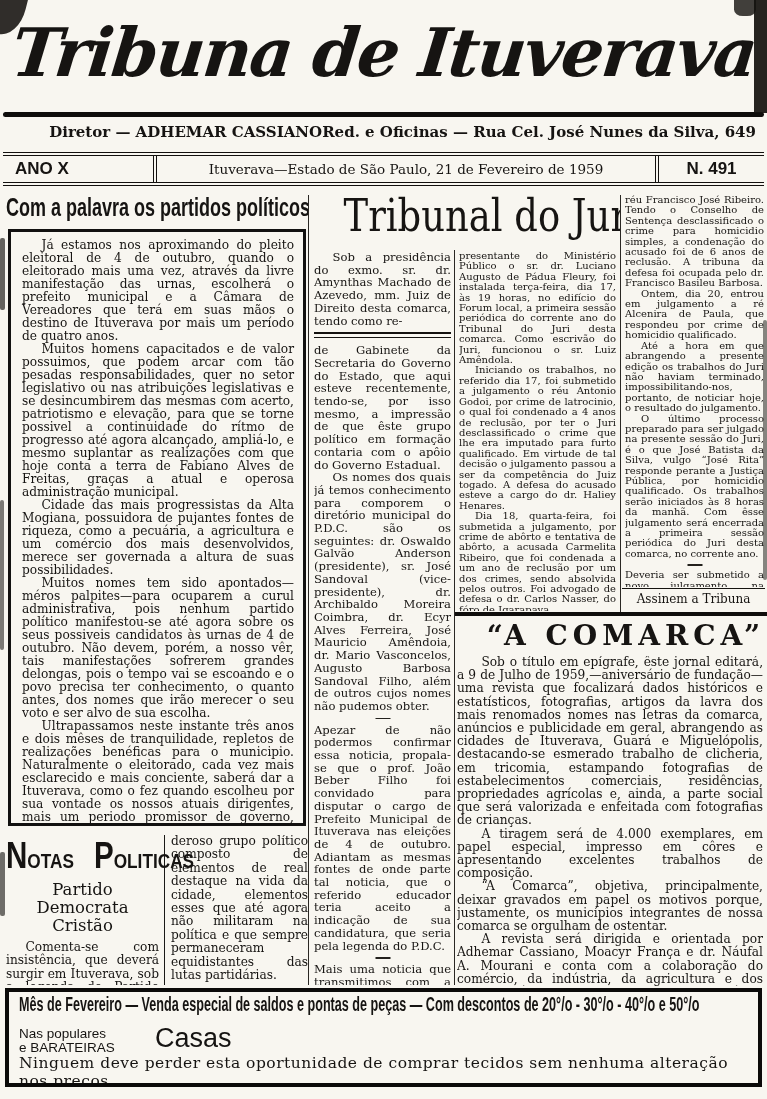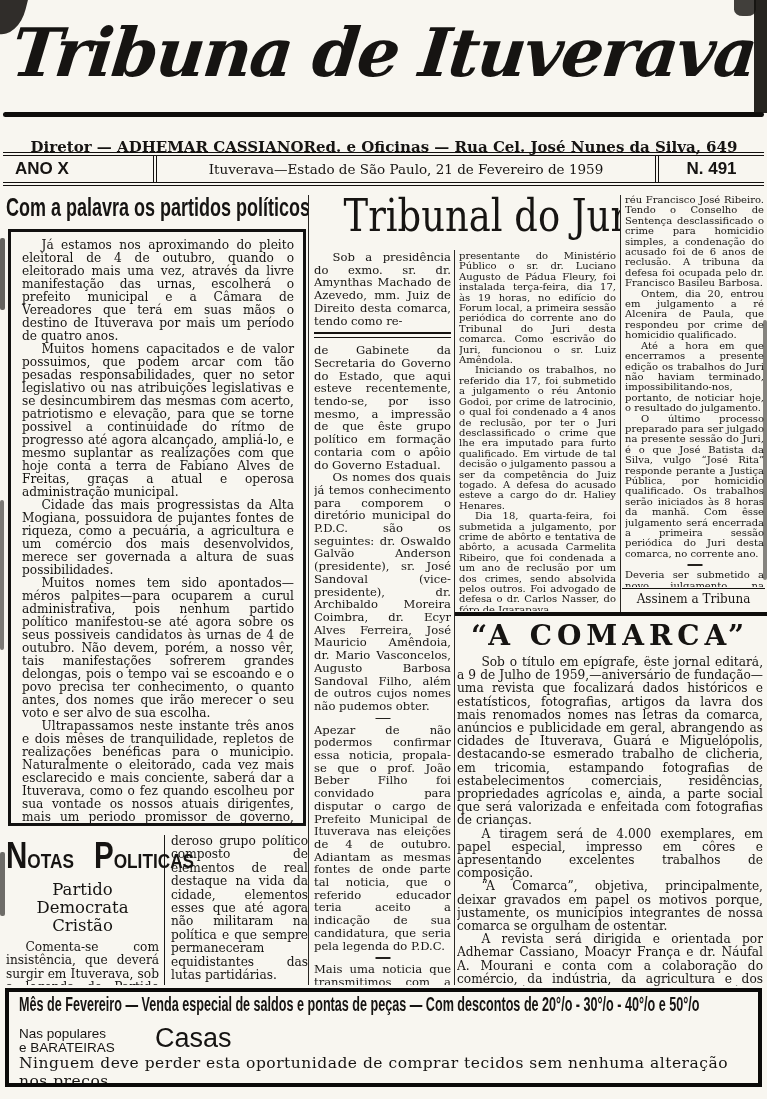--- a/index.html
+++ b/index.html
@@ -7,21 +7,21 @@
   html,body { width:767px; height:1099px; }
   body { background:#d9d6cf; font-family:"DejaVu Serif", serif; color:#161412; }
   .page { position:relative; width:767px; height:1099px; background:#f8f6f0; overflow:hidden; }
 
   
   .masthead-title { position:absolute; top:2px; left:0; width:767px; height:106px;
     text-align:center; font-family:"DejaVu Serif",serif; font-style:italic; font-weight:bold;
     font-size:67px; line-height:102px; letter-spacing:-2px; transform:skewX(-6deg); }
   .rule-masthead { position:absolute; top:112px; left:3px; width:761px; height:5px; background:#0e0d0b; border-radius:3px; }
   .info-line { position:absolute; top:123px; left:12px; width:744px; display:flex;
-    justify-content:center; font-weight:bold; font-size:15px;margin-top:15px; }
+    justify-content:flex-end; font-weight:bold; font-size:15px; }
   .datebar { position:absolute; top:152px; left:3px; width:761px; height:34px;
     border-top:4px double #12100e; border-bottom:4px double #12100e;
     display:flex; align-items:center; }
   .db-left { width:150px; padding-left:12px; font-family:"Liberation Sans",sans-serif; font-weight:bold; font-size:17px; }
   .db-center { flex:1; text-align:center; font-size:13.5px;
     border-left:4px double #12100e; border-right:4px double #12100e; align-self:stretch; line-height:26px; }
   .db-right { width:105px; text-align:center; font-family:"Liberation Sans",sans-serif; font-weight:bold; font-size:17px; }
 
   
   .btext { text-align:justify; }
@@ -56,21 +56,21 @@
     width:15px; height:1.6px; background:#23211d; }
   .col3 { position:absolute; top:251px; left:459px; width:157px; height:360px;
     font-size:10px; line-height:10.4px; overflow:hidden; }
   .col4 { position:absolute; top:195px; left:625px; width:139px; height:392px;
     font-size:10px; line-height:10.4px; overflow:hidden; }
 
   
   .assinem { position:absolute; top:588px; left:622px; width:143px; height:23px;
     border-top:1.6px solid #15130f; padding-top:3px; text-align:center; font-size:12px; }
   .rule-comarca { position:absolute; top:612px; left:455px; width:312px; height:4px; background:#0f0e0c; }
-  .h-comarca { position:absolute; top:619px; left:455px; width:310px; text-align:center;
+  .h-comarca { position:absolute; top:619px; left:455px; width:310px; text-align:right;
     font-family:"DejaVu Serif",serif; font-weight:bold; font-size:28px; letter-spacing:5px; white-space:nowrap; overflow:hidden; }
   .comarca-body { position:absolute; top:656px; left:457px; width:306px; height:330px;
     font-size:12.2px; line-height:13.2px; overflow:hidden; }
   .comarca-body p { text-indent:2em; }
 
   
   .vrule { position:absolute; width:1.4px; background:#2a2723; }
   .v1 { left:308px; top:195px; height:790px; }
   .v2 { left:454px; top:250px; height:735px; }
   .v3 { left:620px; top:195px; height:417px; }
@@ -162,21 +162,21 @@
   <div class="col3 btext">
     <p class="noindent">presentante do Ministério Público o sr. dr. Luciano Augusto de Pádua Fleury, foi instalada terça-feira, dia 17, às 19 horas, no edifício do Forum local, a primeira sessão periódica do corrente ano do Tribunal do Juri desta comarca. Como escrivão do Juri, funcionou o sr. Luiz Amêndola.</p>
     <p>Iniciando os trabalhos, no referido dia 17, foi submetido a julgamento o réu Antonio Godoi, por crime de latrocinio, o qual foi condenado a 4 anos de reclusão, por ter o Juri desclassificado o crime que lhe era imputado para furto qualificado. Em virtude de tal decisão o julgamento passou a ser da competência do Juiz togado. A defesa do acusado esteve a cargo do dr. Haliey Henares.</p>
     <p>Dia 18, quarta-feira, foi submetida a julgamento, por crime de abôrto e tentativa de abôrto, a acusada Carmelita Ribeiro, que foi condenada a um ano de reclusão por um dos crimes, sendo absolvida pelos outros. Foi advogado de defesa o dr. Carlos Nasser, do fóro de Igarapava.</p>
 
   </div>
 
   <div class="col4 btext">
     <p class="noindent">réu Francisco José Ribeiro. Tendo o Conselho de Sentença desclassificado o crime para homicidio simples, a condenação do acusado foi de 6 anos de reclusão. A tribuna da defesa foi ocupada pelo dr. Francisco Basileu Barbosa.</p>
     <p>Ontem, dia 20, entrou em julgamento a ré Alcenira de Paula, que respondeu por crime de homicidio qualificado.</p>
-    <p>Até a hora em que encerramos a presente edição os trabalhos do Juri não haviam terminado, impossibilitando-nos, portanto, de noticiar hoje, o resultado do julgamento.</p>
+    <p>Até a hora em que abrangendo a presente edição os trabalhos do Juri não haviam terminado, impossibilitando-nos, portanto, de noticiar hoje, o resultado do julgamento.</p>
     <p>O último processo preparado para ser julgado na presente sessão do Juri, é o que José Batista da Silva, vulgo “José Rita” responde perante a Justiça Pública, por homicidio qualificado. Os trabalhos serão iniciados às 8 horas da manhã. Com êsse julgamento será encerrada a primeira sessão periódica do Juri desta comarca, no corrente ano.</p>
     <div class="dash"></div>
     <p class="noindent">Deveria ser submetido a novo julgamento, na referida sessão do Juri, o acusado Jorge Moisés. Entretanto, tendo este solicitado adiamento por intermédio de seus advogados, o seu pedido foi deferido pelo M. Juiz de Direito.</p>
   </div>
 
   <div class="assinem">Assinem a Tribuna</div>
 
   <div class="rule-comarca"></div>
   <div class="h-comarca">“A COMARCA”</div>
   <div class="comarca-body btext">

